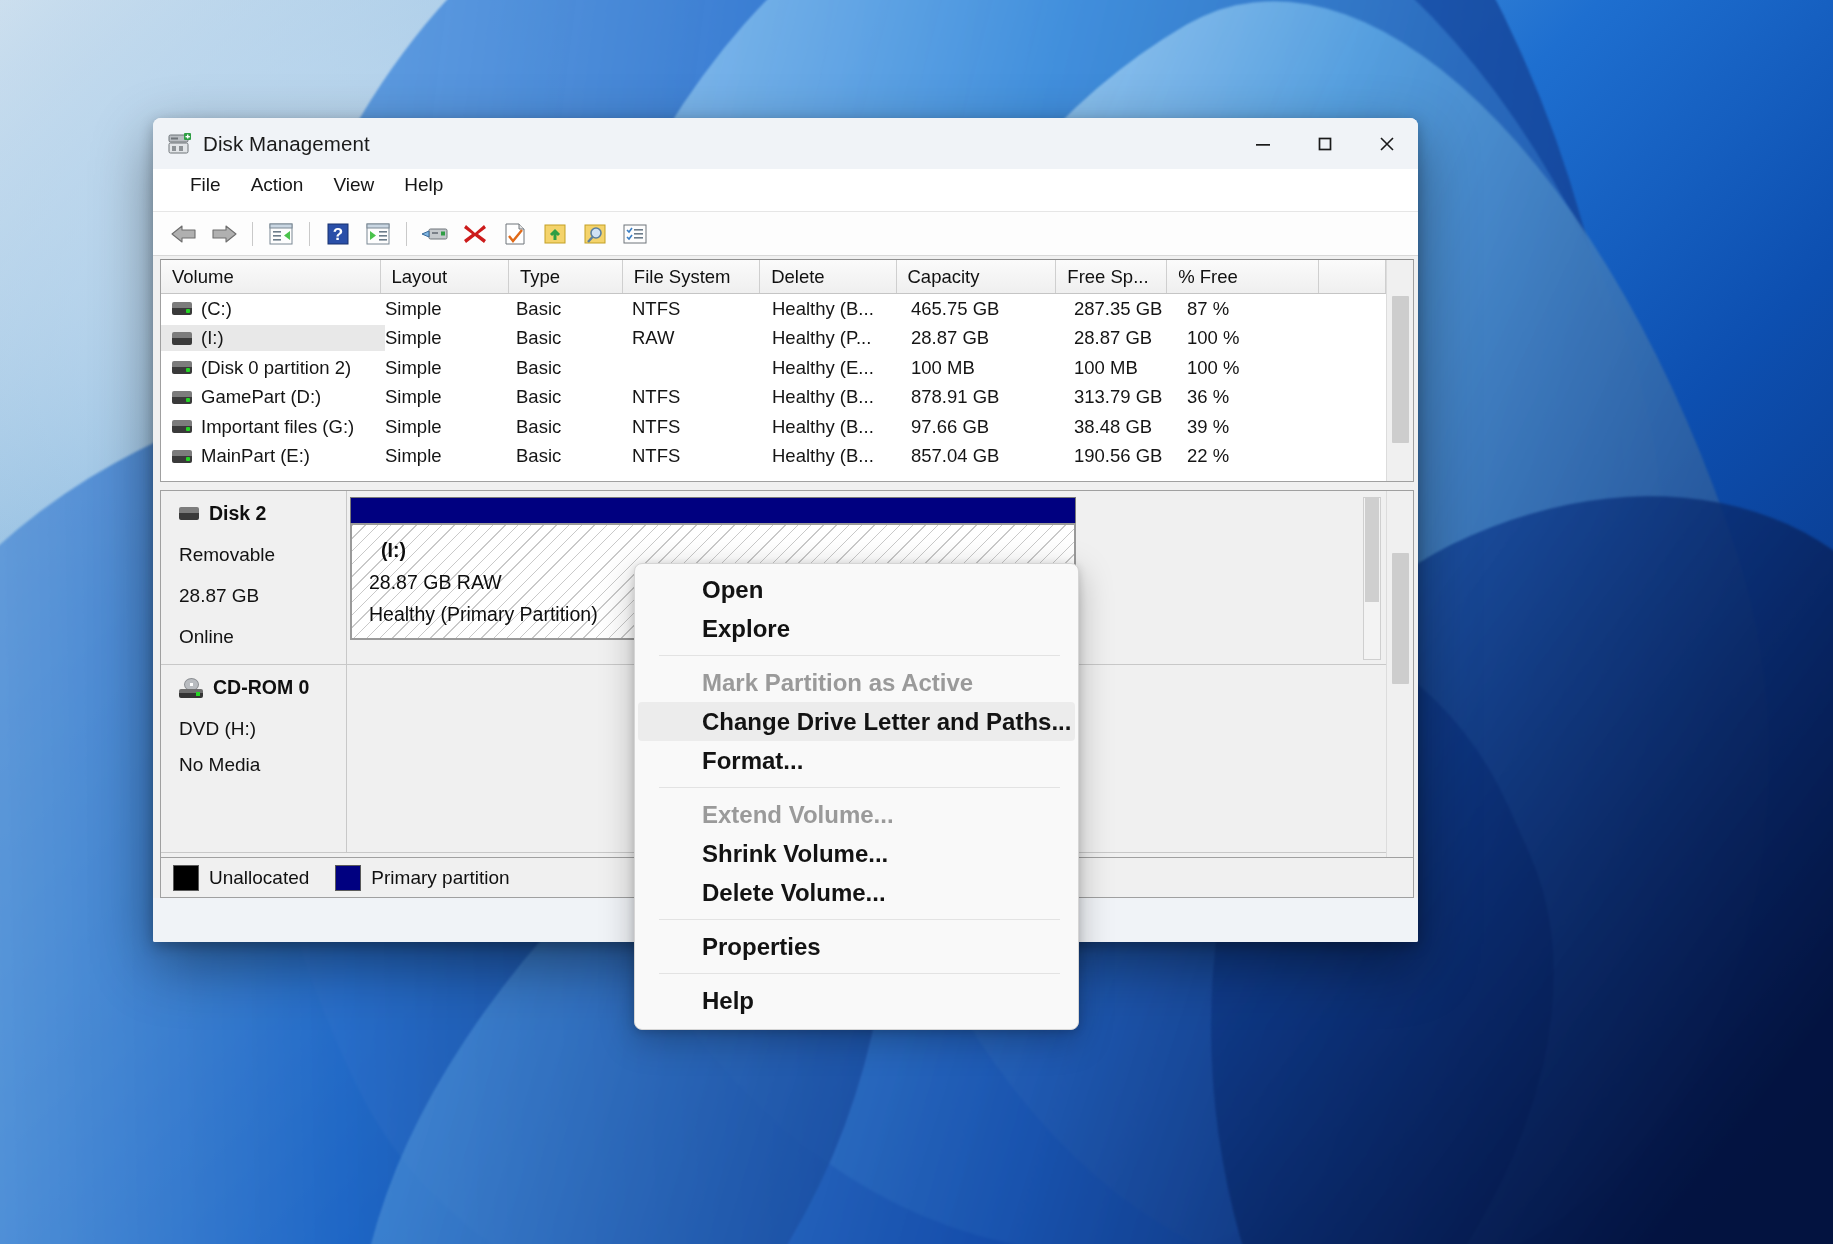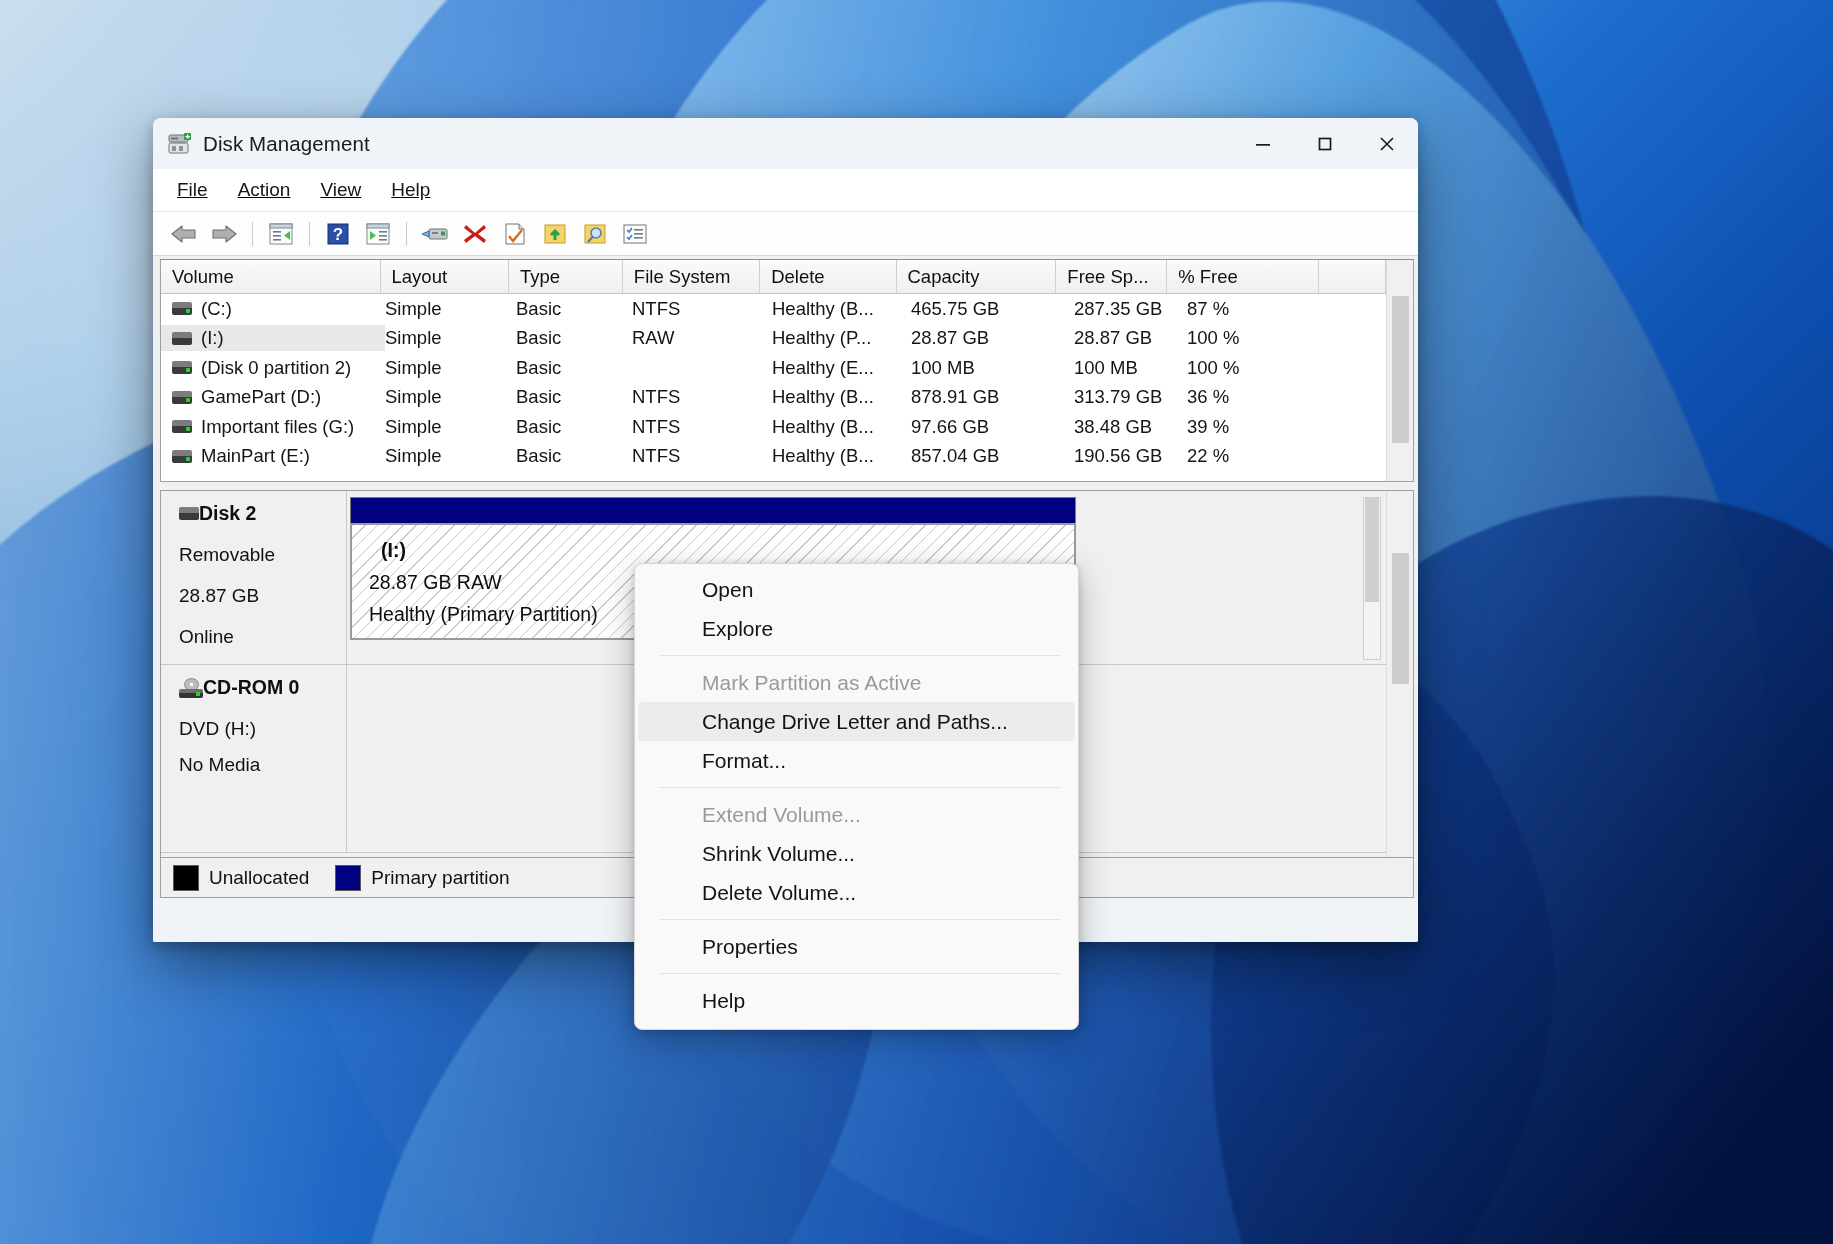--- a/index.html
+++ b/index.html
@@ -73,24 +73,23 @@
     width: 62px; height: 51px;
     display: flex; align-items: center; justify-content: center;
     cursor: default;
   }
   .wbtn svg { display: block; }
 
   
   #menubar {
     height: 43px; flex: 0 0 43px;
     background: #ffffff;
-    display: flex; align-items: center;
-    padding-left: 11px; gap: 4px;
+    display: flex; 
+    padding-left: 24px; gap: 4px;
     border-bottom: 1px solid #e6e6e6;
-    text-decoration: underline;
   }
   .menu-item {
     font-size: 19px; color: #161616;
     padding: 5px 13px; border-radius: 3px;
     cursor: default;
   }
 
   
   #toolbar {
     height: 44px; flex: 0 0 44px;
@@ -191,21 +190,21 @@
 
   .disk-row { display: flex; border-bottom: 1px solid #c8c8c8; }
   .disk-row.r1 { height: 174px; }
   .disk-row.r2 { height: 188px; }
   .disk-info {
     flex: 0 0 186px;
     background: #f0f0f0;
     border-right: 1px solid #c8c8c8;
     padding: 11px 0 0 18px;
   }
-  .disk-title { display: flex; align-items: center; font-size: 19.5px; font-weight: bold; color: #0f0f0f; }
+  .disk-title { display: flex; align-items: center; gap: 10px; font-size: 19.5px; font-weight: bold; color: #0f0f0f; }
   .disk-line { font-size: 19px; color: #121212; margin-top: 19px; }
   .disk-line.gap { margin-top: 14px; }
 
   .disk-graphic { flex: 1 1 auto; background: #f0f0f0; padding: 6px 8px 0 3px; position: relative; }
   .part-outer { width: 726px; }
   .part-bar { height: 26px; background: #000080; border: 1px solid #7a7a7a; border-bottom: none; }
   .part-box {
     height: 117px;
     border: 2px solid #9a9a9a;
     background-color: #ffffff;
@@ -256,24 +255,25 @@
     border: 1px solid #d5d5d5;
     border-radius: 8px;
     box-shadow: 0 10px 34px rgba(0,0,0,.26), 0 2px 8px rgba(0,0,0,.16);
     padding: 6px 0 9px 0;
     overflow: hidden;
   }
   .ctx-item {
     height: 39px;
     display: flex; align-items: center;
     padding-left: 64px;
-    font-size: 21px; color: #131313;
+    font-size: 24px; color: #131313;
     cursor: default;
     margin: 0 3px;
     border-radius: 4px;
+    font-weight: bold;
   }
   .ctx-item.disabled { color: #9a9a9a; }
   .ctx-item.highlight { background: #ececec; }
   .ctx-sep { height: 1px; background: #e3e3e3; margin: 7px 18px 7px 24px; }
 </style>
 </head>
 <body>
 
 <div id="desktop">
   <div class="ribbon rb1"></div>

